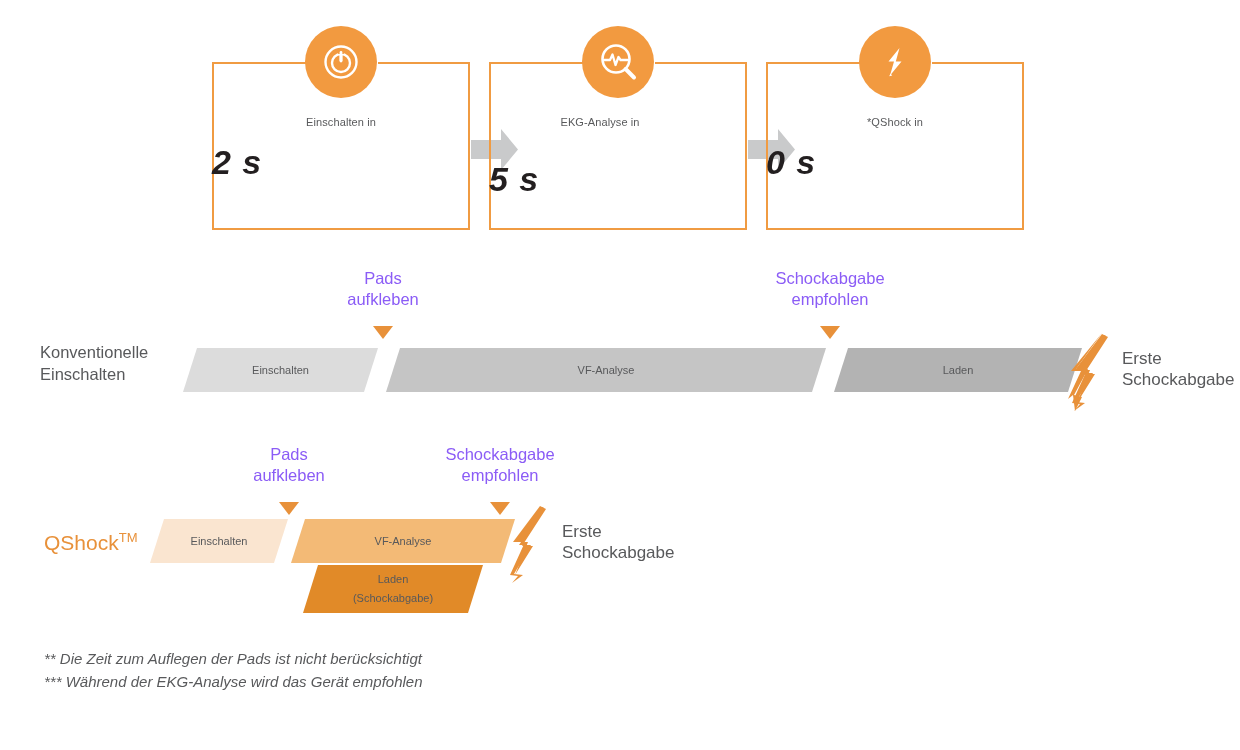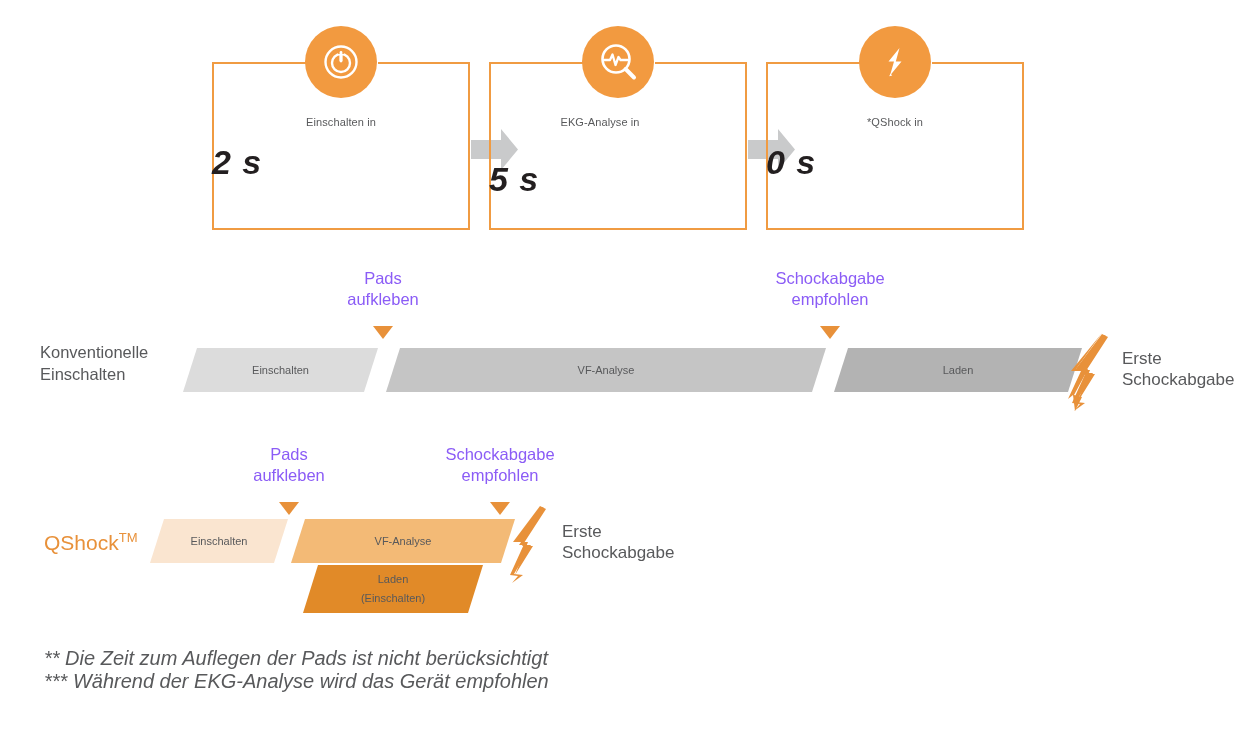--- a/index.html
+++ b/index.html
@@ -102,21 +102,21 @@
     position:absolute;
     font-size:17px;
     line-height:21px;
     color:#58595b;
     white-space:nowrap;
   }
 
   .footnote{
     position:absolute;
     font-style:italic;
-    font-size:20px;
+    font-size:15px;
     line-height:23px;
     color:#58595b;
     white-space:nowrap;
   }
 </style>
 </head>
 <body>
 
 <div class="stage">
 
@@ -257,21 +257,21 @@
     <div class="bar-text">VF-Analyse</div>
   </div>
 
   <div class="bar" style="left:303px;top:565px;width:180px;height:48px;">
     <svg width="180" height="48" viewBox="0 0 180 48" preserveAspectRatio="none">
       <path d="M15 0 H180 L165 48 H0 Z" fill="#E18A28"></path>
     </svg>
     <div class="bar-text">
       <div>
         <div>Laden</div>
-        <div>(Einschalten)</div>
+        <div>(Schockabgabe)</div>
       </div>
     </div>
   </div>
 
   <div class="bolt" style="left:506px;top:505px;">
     <svg width="48" height="78" viewBox="0 0 48 78" aria-hidden="true">
       <path d="M34 1 L7 37 H19 L4 70 L12 71 L6 78 L17 70 L8 69 L25 40 H13 L38 3 Z" fill="#E8913A"></path>
       <path d="M36 2 L10 37 L22 37 L9 70 L27 41 L16 41 L40 4 Z" fill="#E8913A"></path>
     </svg>
   </div>

